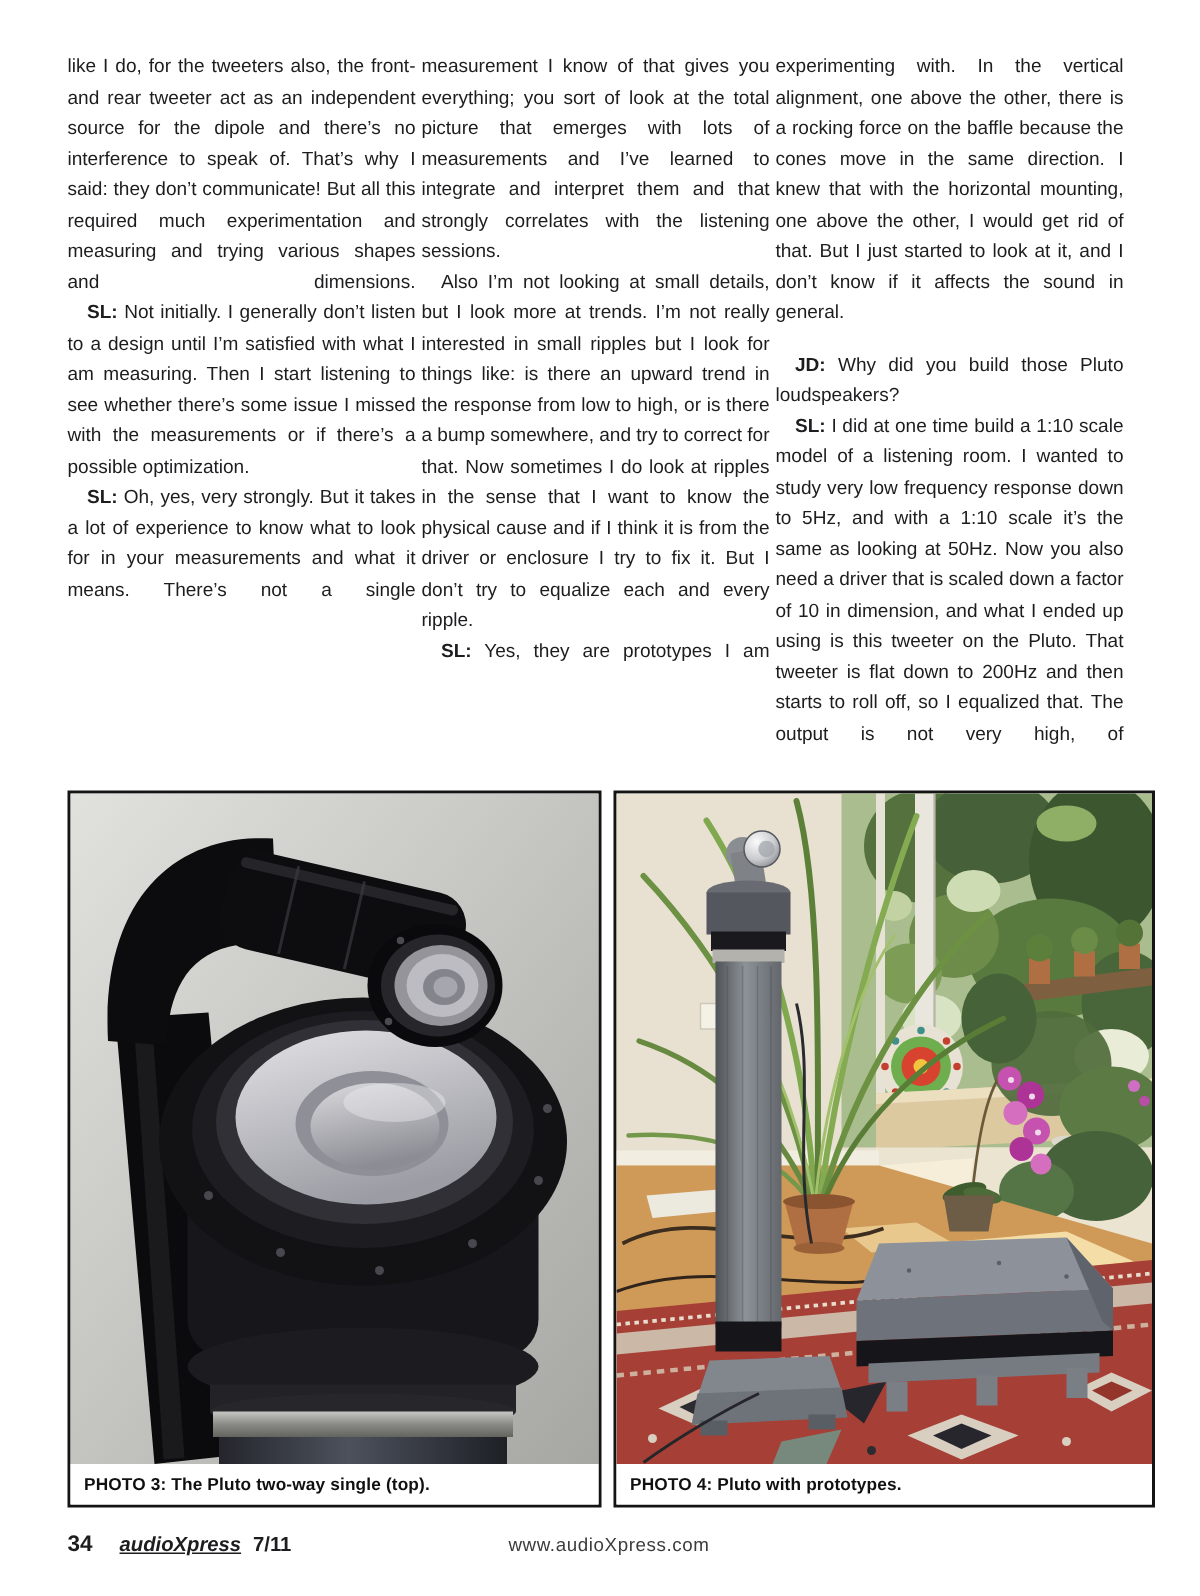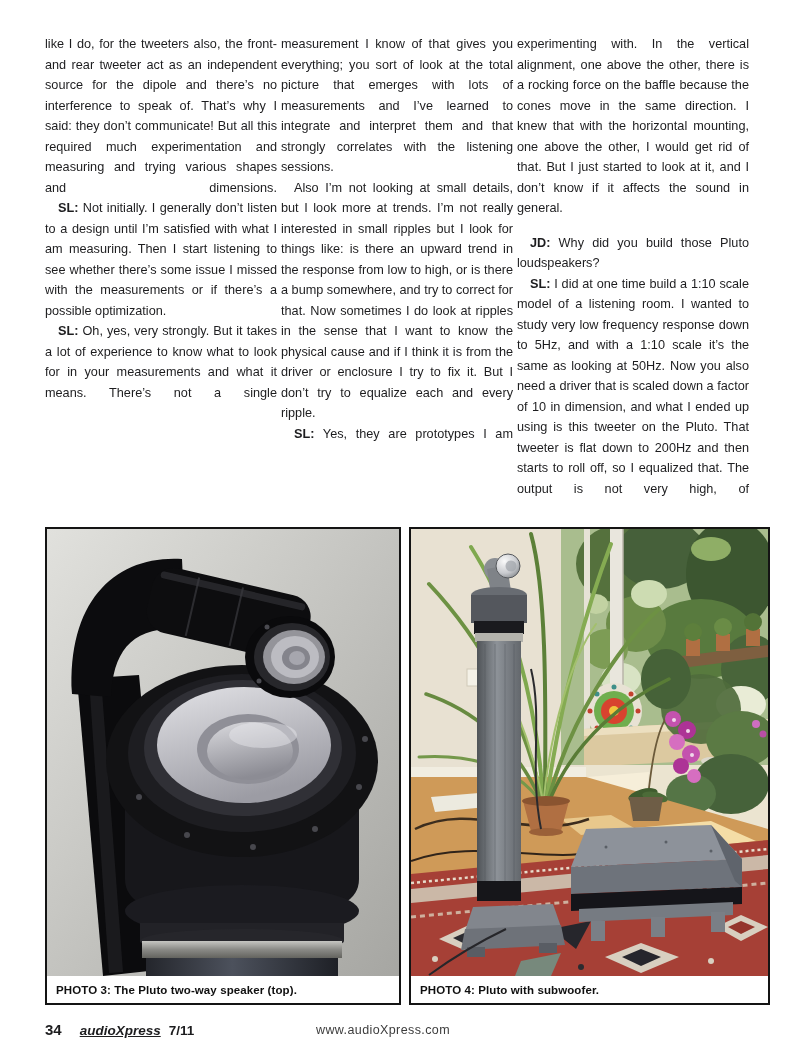--- a/index.html
+++ b/index.html
@@ -24,21 +24,21 @@
            font-size:11.5px;font-weight:bold;color:#101010;background:#fff;
            letter-spacing:.1px;}
   #photo3{left:45px;top:527px;width:356px;height:478px;}
   #photo4{left:409px;top:527px;width:361px;height:478px;}
   
   .footer{position:absolute;left:45px;top:1021px;width:725px;height:24px;
           font-size:13.5px;color:#1d1d1f;}
   .page-num{font-weight:bold;font-size:15px;}
   .mag{font-style:italic;font-weight:bold;margin-left:18px;text-decoration:underline;}
   .issue{font-weight:bold;margin-left:8px;}
-  .website{position:absolute;left:338px;top:2px;transform:translateX(-50%);
+  .website{position:absolute;left:361px;top:2px;transform:translateX(-50%);
            font-size:12.5px;color:#3c3c3c;letter-spacing:.4px;}
 </style>
 </head>
 <body>
 
 <div class="page">
 
   <div class="columns">
     <div class="col">
       <p class="runon"><span class="spk"></span><span>like I do, for the tweeters also, the front- and rear tweeter act as an independent source for the dipole and there’s no interference to speak of. That’s why I said: they don’t communicate! But all this required much experimentation and measuring and trying various shapes and dimensions.</span></p>
@@ -128,21 +128,21 @@
         <ellipse cx="243" cy="128" rx="45" ry="41" fill="#0a0a0c"></ellipse>
         <ellipse cx="245" cy="128" rx="38" ry="34" fill="#27272b"></ellipse>
         <ellipse cx="247" cy="128" rx="31" ry="27" fill="#94949a"></ellipse>
         <ellipse cx="248" cy="128" rx="24" ry="21" fill="#bcbcc2"></ellipse>
         <ellipse cx="249" cy="129" rx="14" ry="12" fill="#84848c"></ellipse>
         <ellipse cx="250" cy="129" rx="8" ry="7" fill="#a6a6ae"></ellipse>
         <circle cx="212" cy="152" r="2.5" fill="#4a4a50"></circle>
         <circle cx="220" cy="98" r="2.5" fill="#4a4a50"></circle>
       </g>
     </svg>
-    <figcaption class="caption">PHOTO 3: The Pluto two-way speaker (top).</figcaption>
+    <figcaption class="caption">PHOTO 3: The Pluto two-way single (top).</figcaption>
   </figure>
 
   <figure class="photo" id="photo4" style="margin:0">
     <svg width="357" height="447" viewBox="0 0 357 447">
       <defs>
         <linearGradient id="p4col" x1="0" y1="0" x2="1" y2="0">
           <stop offset="0" stop-color="#4f5357"></stop>
             <stop offset="0.45" stop-color="#8d9298"></stop>
             <stop offset="1" stop-color="#63676c"></stop>
         </linearGradient>
@@ -310,21 +310,21 @@
         <polygon points="160,365 331,358 331,375 160,382" fill="#15151a"></polygon>
         <polygon points="168,380 322,373 322,386 168,393" fill="#767b82"></polygon>
         <rect x="180" y="392" width="14" height="20" fill="#7a7f86"></rect>
         <rect x="240" y="388" width="14" height="20" fill="#7a7f86"></rect>
         <rect x="300" y="383" width="14" height="20" fill="#7a7f86"></rect>
         <circle cx="195" cy="318" r="1.5" fill="#5a5f66"></circle>
         <circle cx="255" cy="313" r="1.5" fill="#5a5f66"></circle>
         <circle cx="300" cy="322" r="1.5" fill="#5a5f66"></circle>
       </g>
     </svg>
-    <figcaption class="caption">PHOTO 4: Pluto with subwoofer.</figcaption>
+    <figcaption class="caption">PHOTO 4: Pluto with prototypes.</figcaption>
   </figure>
 
   <div class="footer">
     <span class="page-num">34</span><span class="mag">audioXpress</span><span class="issue">7/11</span>
     <span class="website">www.audioXpress.com</span>
   </div>
 
 </div>
 
 </body></html>

